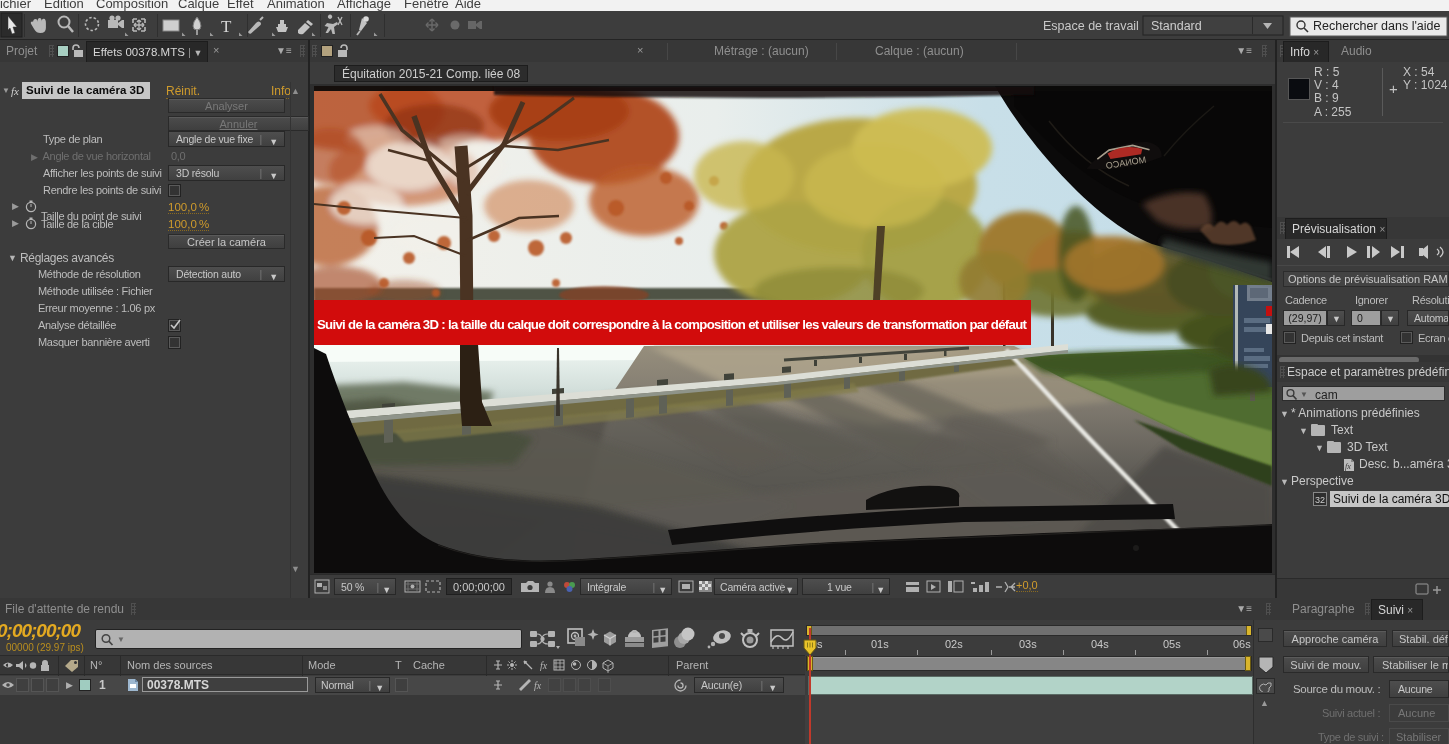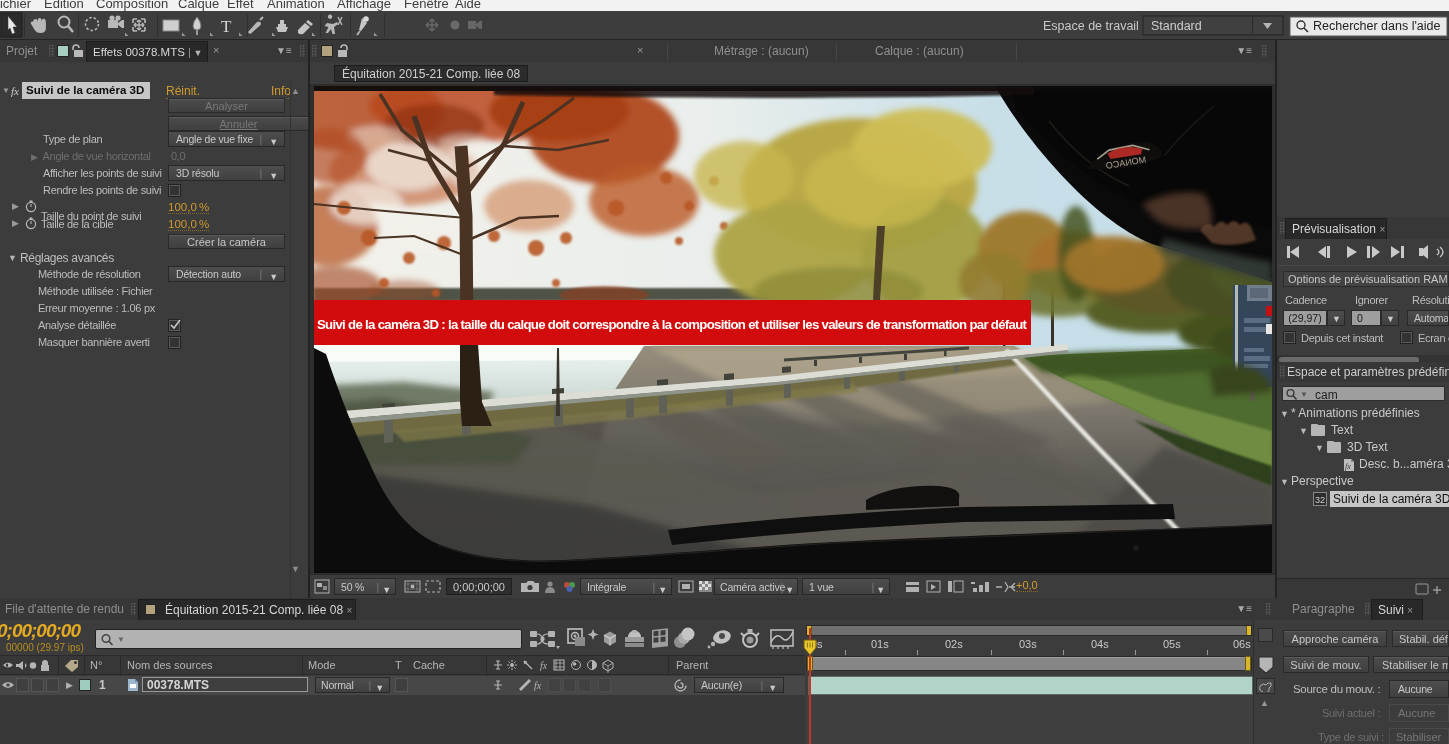--- a/index.html
+++ b/index.html
@@ -487,36 +487,49 @@
       <div class="ddown" style="left:270px;top:3px;width:92px;height:17px;line-height:16px;"><span style="margin-left:6px;">Intégrale</span><span class="abs" style="right:16px;color:#777;">|</span><span class="abs" style="right:4px;top:3px;font-size:9px;">▼</span></div>
       <svg class="abs" style="left:368px;top:4px;" width="36" height="15" viewBox="0 0 36 15">
         <rect x="1" y="2" width="14" height="11" fill="none" stroke="#b0b0b0"></rect>
           <rect x="4" y="5" width="8" height="5" fill="#b0b0b0"></rect>
         <g>
             <rect x="21" y="2" width="13" height="11" fill="#888"></rect>
             <path d="M21 2 h3 v3 h-3 Z M27 2 h3 v3 h-3 Z M24 5 h3 v3 h-3 Z M30 5 h3 v3 h-3 Z M21 8 h3 v3 h-3 Z M27 8 h3 v3 h-3 Z" fill="#ddd"></path>
           </g>
       </svg>
       <div class="ddown" style="left:404px;top:3px;width:84px;height:17px;line-height:16px;"><span style="margin-left:5px;">Caméra active</span><span class="abs" style="right:14px;color:#777;">|</span><span class="abs" style="right:3px;top:3px;font-size:9px;">▼</span></div>
-      <div class="ddown" style="left:492px;top:3px;width:88px;height:17px;line-height:16px;"><span style="margin-left:6px;">1 vue</span><span class="abs" style="right:15px;color:#777;">|</span><span class="abs" style="right:4px;top:3px;font-size:9px;">▼</span></div>
+      <div class="ddown" style="left:492px;top:3px;width:88px;height:17px;line-height:16px;"><span style="margin-left:24px;">1 vue</span><span class="abs" style="right:15px;color:#777;">|</span><span class="abs" style="right:4px;top:3px;font-size:9px;">▼</span></div>
       <svg class="abs" style="left:595px;top:4px;" width="120" height="15" viewBox="0 0 120 15" fill="#b0b0b0">
         <rect x="1" y="3" width="13" height="3"></rect>
           <rect x="1" y="8" width="13" height="5"></rect>
         <rect x="22" y="2" width="13" height="11" fill="none" stroke="#b0b0b0"></rect>
           <path d="M26 5 l5 3 l-5 3 Z"></path>
         <rect x="43" y="2" width="4" height="11"></rect>
           <rect x="49" y="2" width="9" height="11" fill="none" stroke="#b0b0b0"></rect>
         <path d="M68 13 v-4 h4 v4 Z M74 13 v-7 h4 v7 Z M80 13 v-10 h4 v10 Z M66 3 h4 v2 h-4 Z"></path>
         <path d="M100 3 l3 5 l-3 5 M104 8 h6 M97 8 h-6 M110 4 l-4 4 l4 4" stroke="#b0b0b0" stroke-width="1.3" fill="none"></path>
       </svg>
       <span class="abs amber" style="left:706px;top:4px;font-size:11px;border-bottom:1px dotted #8a6a20;">+0,0</span>
     </div>
   </div>
   <div class="abs" id="rightcol">
 
+    <div class="abs" style="left:0;top:0;width:172px;height:175px;background:#3c3c3c;">
+      <div class="tabbar" style="top:0;left:0;">
+        <div class="grip" style="left:3px;"></div>
+        <div class="tab-active" style="left:6px;width:46px;">Info <span style="color:#9a9a9a;font-size:10px;">×</span></div>
+        <span class="tab-inactive" style="left:64px;">Audio</span>
+      </div>
+      <div class="abs" style="left:11px;top:38px;width:22px;height:22px;background:#0a0c10;border:1px solid #565656;"></div>
+      <div class="abs" style="left:37px;top:26px;color:#c4c4c4;font-size:12px;line-height:13.2px;">R : 5<br>V : 4<br>B : 9<br>A : 255</div>
+      <div class="abs" style="left:105px;top:28px;width:1px;height:48px;background:#5a5a5a;"></div>
+      <span class="abs" style="left:112px;top:40px;color:#c4c4c4;font-size:15px;">+</span>
+      <div class="abs" style="left:126px;top:26px;color:#c4c4c4;font-size:12px;line-height:13.2px;white-space:nowrap;">X : 54<br>Y : 1024</div>
+      <div class="abs" style="left:6px;top:82px;width:160px;height:1px;background:#2c2c2c;border-bottom:1px solid #4a4a4a;"></div>
+    </div>
 
     <div class="abs" style="left:0;top:177px;width:172px;height:180px;background:#3c3c3c;">
       <div class="tabbar" style="top:0;left:0;">
         <div class="grip" style="left:3px;"></div>
         <div class="tab-active" style="left:8px;width:102px;">Prévisualisation <span style="color:#9a9a9a;font-size:10px;">×</span></div>
       </div>
       <svg class="abs" style="left:8px;top:27px;" width="160" height="16" viewBox="0 0 160 16">
         <g fill="#c9c9c9">
           <path d="M2 2 h3 v12 h-3 Z M14 2 L5 8 L14 14 Z"></path>
           <path d="M27 2 L19 8 L27 14 Z M28 2 h3 v12 h-3 Z" transform="translate(14,0)"></path>
@@ -604,25 +617,20 @@
             <rect x="1" y="2" width="12" height="10" rx="1" fill="none" stroke="#9a9a9a"></rect>
             <path d="M18 8 h8 M22 4 v8" stroke="#9a9a9a" stroke-width="1.4"></path>
           </svg>
       </div>
     </div>
   </div>
   <div class="abs" id="tl">
     <div class="tabbar" style="top:0;left:0;height:22px;">
       <span class="tab-inactive" style="left:5px;">File d'attente de rendu</span>
       <div class="grip" style="left:131px;"></div>
-      <div class="tab-active" style="left:138px;width:218px;">
-        <span class="abs" style="left:6px;top:4px;width:11px;height:11px;background:#b3a27e;border:1px solid #222;"></span>
-        <span style="margin-left:20px;">Équitation 2015-21 Comp. liée 08</span>
-        <span style="color:#9a9a9a;font-size:10px;"> ×</span>
-      </div>
       <span class="abs" style="right:26px;top:5px;color:#aaa;font-size:10px;">▼<span style="letter-spacing:-1px">≡</span></span>
       <div class="grip" style="right:6px;"></div>
     </div>
 
     <div class="abs" style="left:0;top:22px;width:805px;height:35px;background:#3c3c3c;">
       <span class="abs" style="left:-3px;top:0px;color:#e3a921;font-size:19px;font-weight:bold;font-style:italic;letter-spacing:-1px;">0;00;00;00</span>
       <span class="abs" style="left:6px;top:22px;color:#b98e1e;font-size:10px;">00000 (29.97 ips)</span>
       <div class="abs" style="left:95px;top:9px;width:427px;height:20px;background:#b2b2b2;border:1px solid #222;border-radius:2px;">
         <svg class="abs" style="left:4px;top:3px;" width="15" height="14" viewBox="0 0 15 14">
             <circle cx="6" cy="5.5" r="3.8" fill="none" stroke="#444" stroke-width="1.5"></circle>

